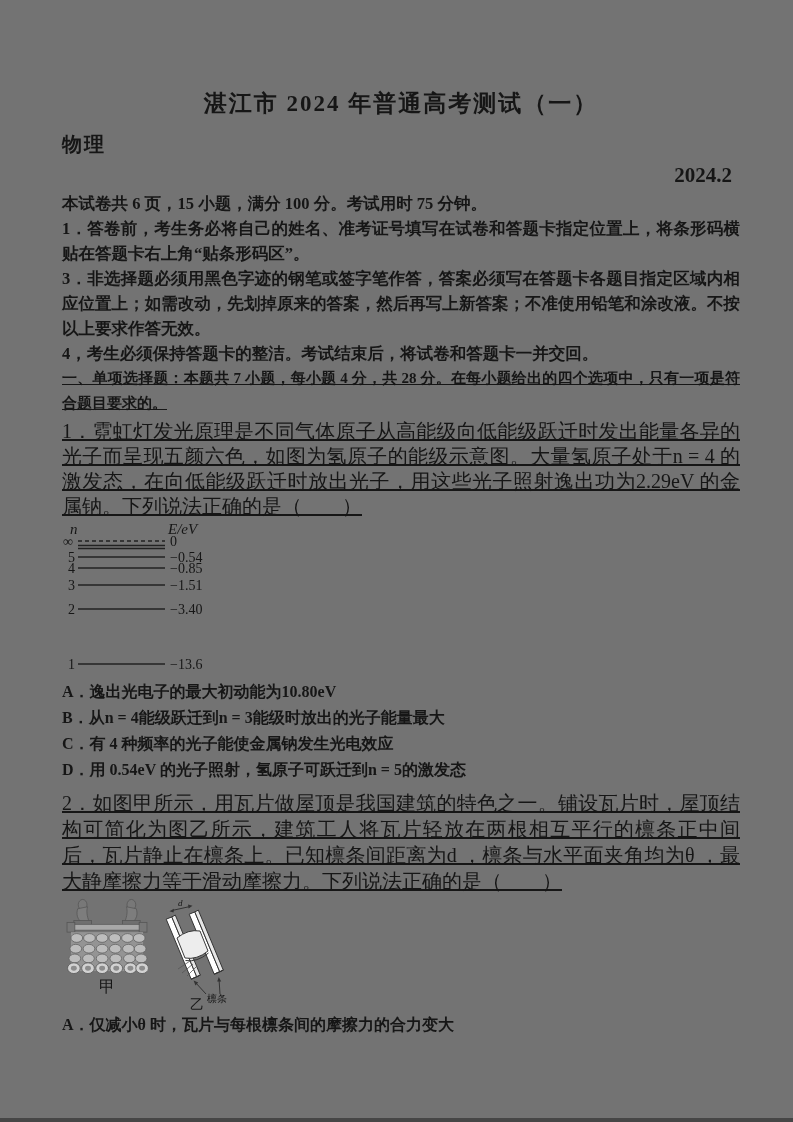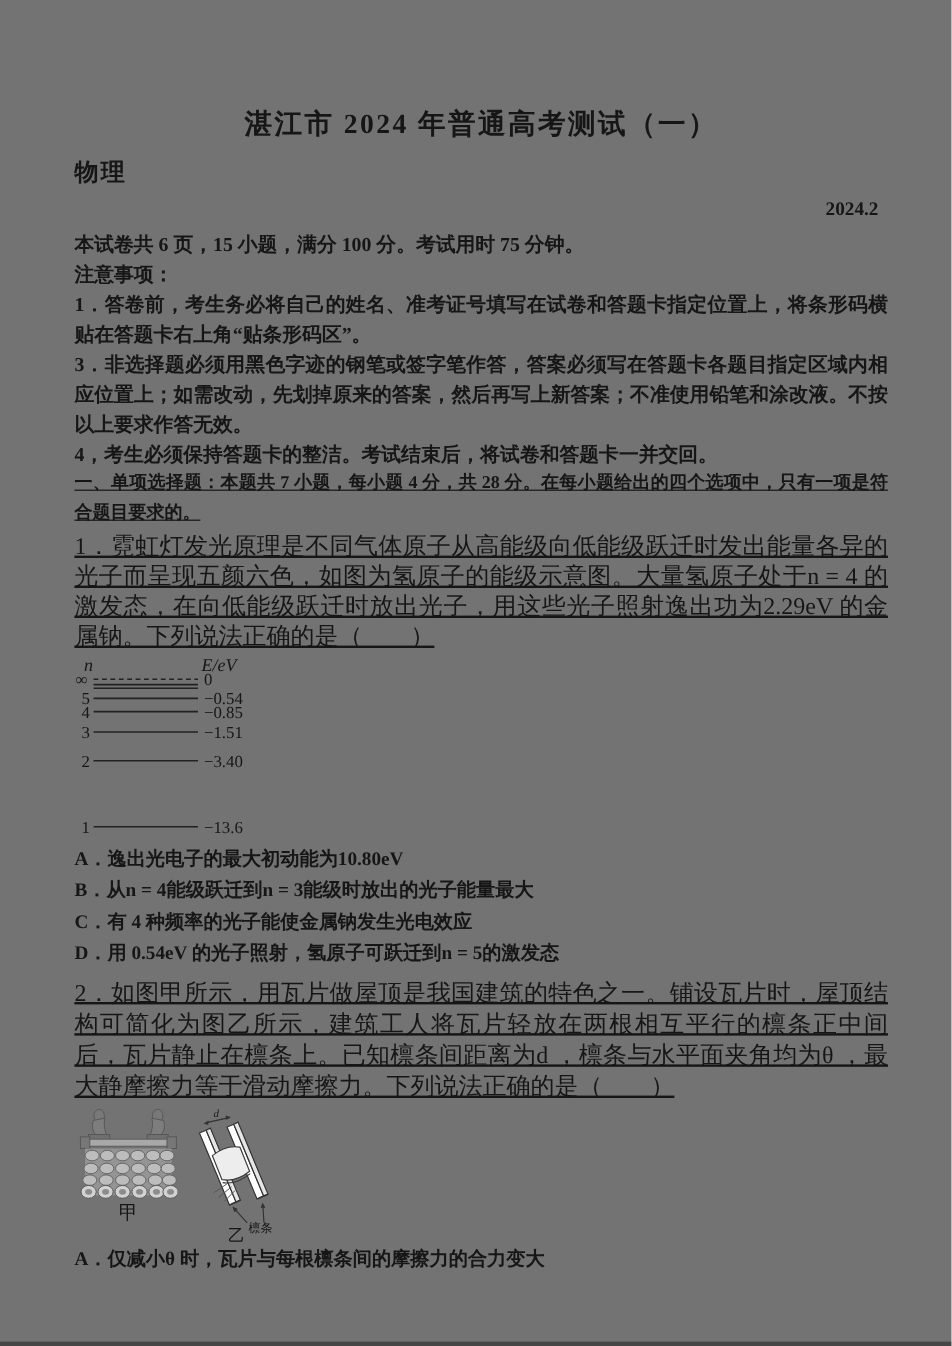--- a/index.html
+++ b/index.html
@@ -24,21 +24,21 @@
     letter-spacing:2px;
   }
   .subject {
     margin:13px 0 0 0;
     font-size:20px; font-weight:bold;
     text-align:left; line-height:26px;
     letter-spacing:2px;
   }
   .date {
     margin-top:6px; padding-right:8px;
-    font-size:16px; font-weight:bold;
+    font-size:21px; font-weight:bold;
     text-align:right; line-height:24px;
   }
   p { margin:0; }
   .bold-block p, .bold-block { font-weight:bold; }
   .exam-info { font-size:16.5px; line-height:25px; margin-top:4px; font-weight:bold; }
   .notice { font-size:16.5px; line-height:25px; text-align:justify; font-weight:bold; }
   .section-header { font-size:15px; line-height:25px; text-align:justify; font-weight:bold;text-decoration:underline; }
   .stem { font-size:20px; line-height:25px; text-align:justify; margin-top:3px;text-decoration:underline; }
   .stem.q2 { margin-top:7px; line-height:26px; }
   .options p { font-size:16px; line-height:26px;font-weight:bold; }
@@ -64,21 +64,20 @@
 <div class="page">
   <div class="content">
 
     <h1 class="title">湛江市 2024 年普通高考测试（一）</h1>
     <h2 class="subject">物理</h2>
     <div class="date">2024.2</div>
 
     <p class="exam-info">本试卷共 6 页，15 小题，满分 100 分。考试用时 75 分钟。</p>
 
     <div class="bold-block">
-      <p class="notice">注意事项：</p>
       <p class="notice">1．答卷前，考生务必将自己的姓名、准考证号填写在试卷和答题卡指定位置上，将条形码横贴在答题卡右上角“贴条形码区”。</p>
       <p class="notice">3．非选择题必须用黑色字迹的钢笔或签字笔作答，答案必须写在答题卡各题目指定区域内相应位置上；如需改动，先划掉原来的答案，然后再写上新答案；不准使用铅笔和涂改液。不按以上要求作答无效。</p>
       <p class="notice">4，考生必须保持答题卡的整洁。考试结束后，将试卷和答题卡一并交回。</p>
       <p class="section-header">一、单项选择题：本题共 7 小题，每小题 4 分，共 28 分。在每小题给出的四个选项中，只有一项是符合题目要求的。</p>
     </div>
 
     <p class="stem">1．霓虹灯发光原理是不同气体原子从高能级向低能级跃迁时发出能量各异的光子而呈现五颜六色，如图为氢原子的能级示意图。大量氢原子处于n = 4 的激发态，在向低能级跃迁时放出光子，用这些光子照射逸出功为2.29eV 的金属钠。下列说法正确的是（　　）</p>
 
     <svg class="energy-diagram" width="250" height="158" viewBox="0 0 250 158">
       <text x="8" y="13" font-size="15" font-style="italic">n</text>

